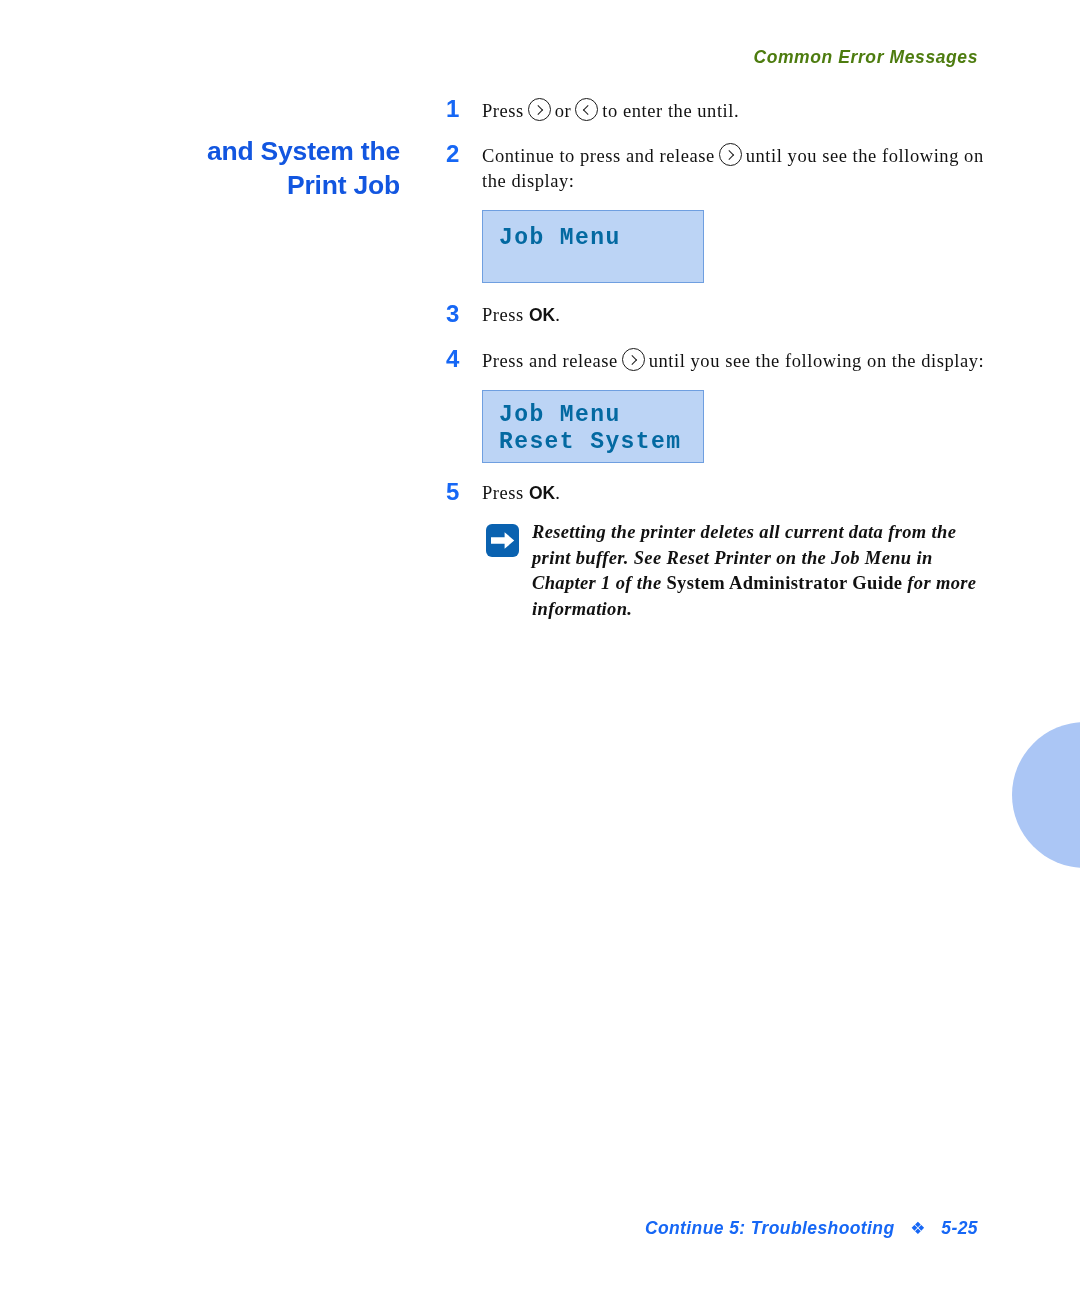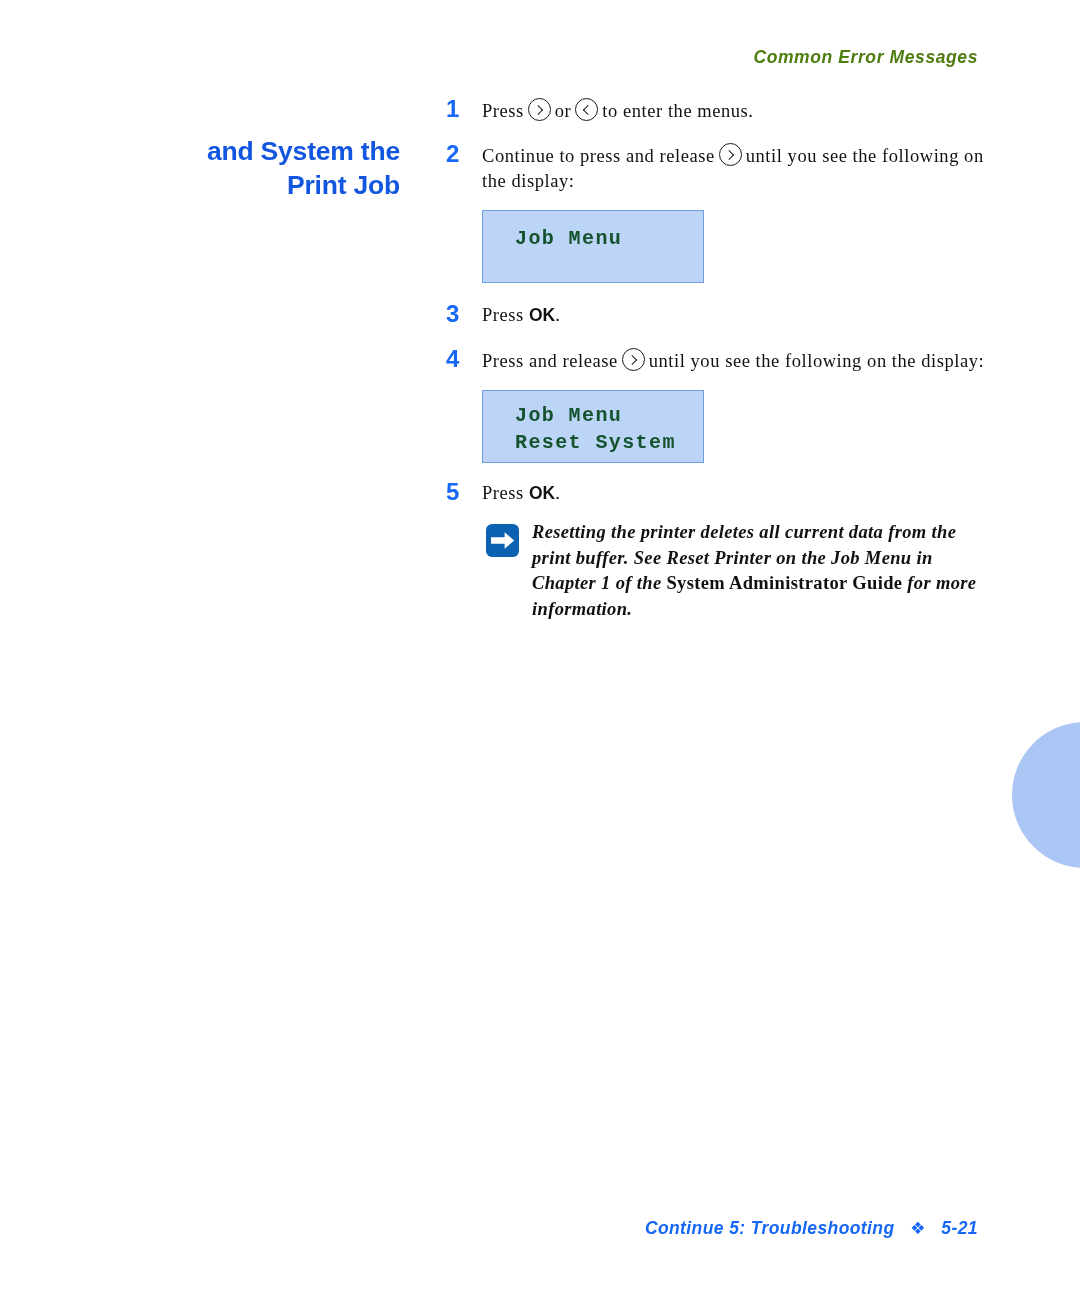--- a/index.html
+++ b/index.html
@@ -127,25 +127,25 @@
     transform: translate(-38%, -50%) rotate(-135deg);
   }
 
   
   .lcd {
     box-sizing: border-box;
     background: #bcd4f5;
     border: 1.6px solid #6f9fe0;
     font-family: "Liberation Mono", "DejaVu Sans Mono", monospace;
     font-weight: bold;
-    font-size: 20px;
+    font-size: 23px;
     line-height: 27px;
     letter-spacing: 1.4px;
-    color: #14532d;
-    padding: 14px 0 0 32px;
+    color: #0369a1;
+    padding: 14px 0 0 16px;
   }
   .lcd.one-line {
     margin: 16px 0 18px 36px;
     width: 222px;
     height: 73px;
   }
   .lcd.two-line {
     margin: 16px 0 16px 36px;
     width: 222px;
     height: 73px;
@@ -211,21 +211,21 @@
 <div class="section-title">
   <br>
   <span>and System the</span><br>
   <span>Print Job</span>
 </div>
 
 <div class="body-col">
 
   <div class="step s1">
     <div class="step-num">1</div>
-    <div class="step-text"><span>Press</span><span class="keyicon right"></span><span>or</span><span class="keyicon left"></span><span>to enter the menus.</span></div>
+    <div class="step-text"><span>Press</span><span class="keyicon right"></span><span>or</span><span class="keyicon left"></span><span>to enter the until.</span></div>
   </div>
 
   <div class="step s2">
     <div class="step-num">2</div>
     <div class="step-text"><span>Continue to press and release</span><span class="keyicon right"></span><span>until you see the following on the display:</span></div>
   </div>
 
   <div class="lcd one-line">
     <div>Job Menu</div>
   </div>
@@ -255,13 +255,13 @@
       <svg width="33" height="33" viewBox="0 0 33 33" aria-hidden="true">
         <rect x="0" y="0" width="33" height="33" rx="6" ry="6" fill="#0a62b0"></rect>
         <path d="M5 13.2 H18.6 V8.2 L28.2 16.5 L18.6 24.8 V19.8 H5 Z" fill="#ffffff"></path>
       </svg>
     </div>
     <div class="note-text"><span>Resetting the printer deletes all current data from the print buffer. See Reset Printer on the Job Menu in Chapter 1 of the </span><span class="upright">System Administrator Guide</span><span> for more information.</span></div>
   </div>
 
 </div>
 
-<div class="footer"><span>Continue 5: Troubleshooting</span>   <span class="diamond">❖</span>   <span>5-21</span></div>
+<div class="footer"><span>Continue 5: Troubleshooting</span>   <span class="diamond">❖</span>   <span>5-25</span></div>
 
 </body></html>

